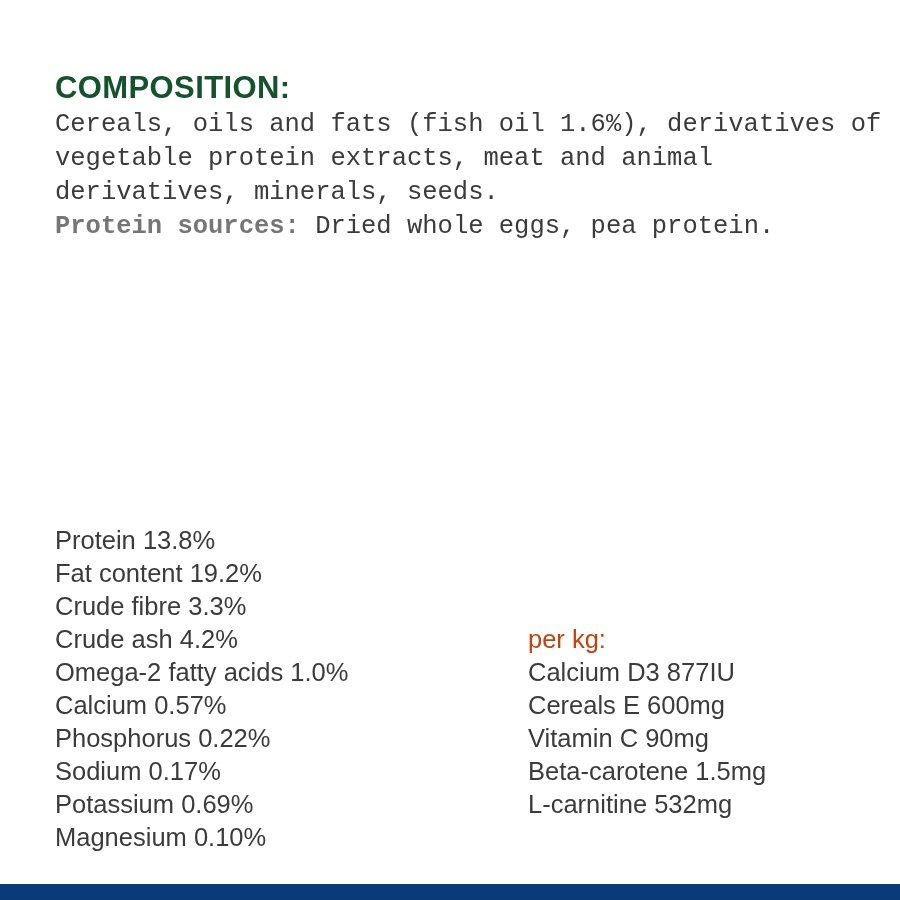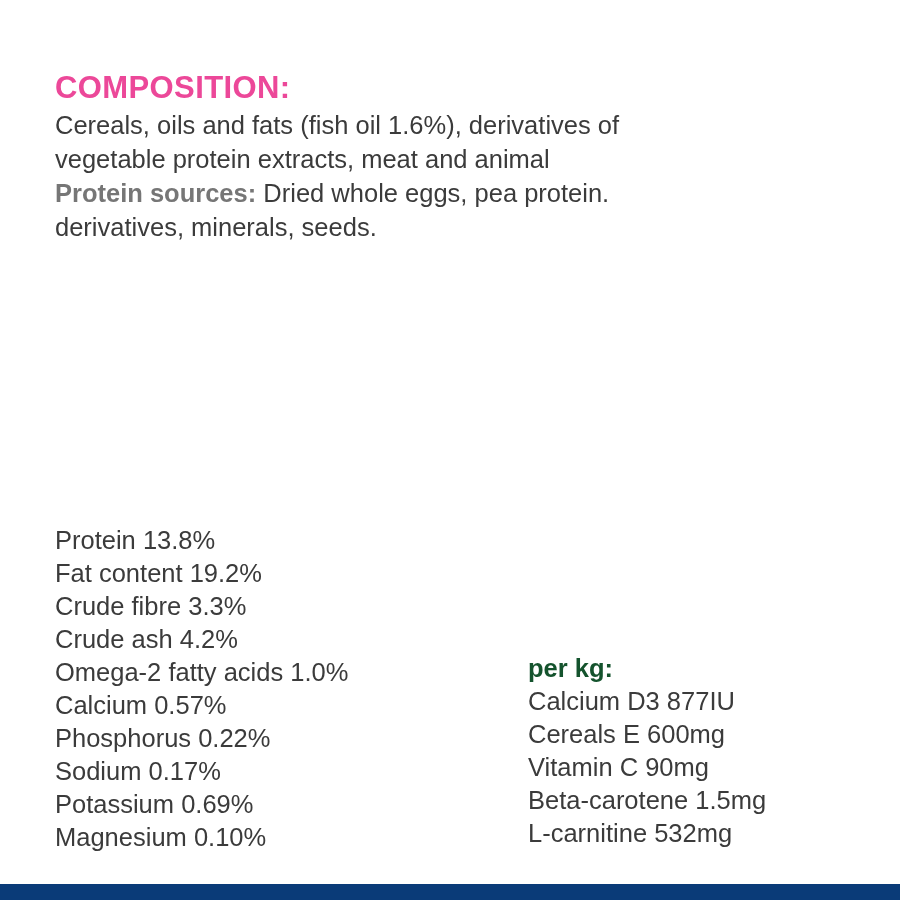--- a/index.html
+++ b/index.html
@@ -17,21 +17,21 @@
   .page {
     position: absolute;
     inset: 0;
     background: #ffffff;
   }
 
   
   .section-heading {
     position: absolute;
     left: 55px;
-    color: #ec4899;
+    color: #14532d;
     font-weight: 700;
     letter-spacing: 0.4px;
     white-space: nowrap;
   }
   #composition-heading {
     top: 44px;
     font-size: 31px;
   }
   #analytical-heading {
     top: 465px;
@@ -44,20 +44,21 @@
     left: 55px;
     top: 108px;
     width: 790px;
     color: #3b3b3b;
     font-size: 25.5px;
     line-height: 34px;
     font-weight: 400;
   }
   #composition-body .line {
     white-space: nowrap;
+    font-family: Liberation Mono, monospace;
   }
   .inline-label {
     color: #767676;
     font-weight: 700;
   }
 
   
   #analytical-block {
     position: absolute;
     left: 55px;
@@ -80,25 +81,24 @@
   #const-col-right {
     left: 473px;
     width: 330px;
     top: 99px;
   }
   .const-row {
     white-space: nowrap;
     height: 33px;
   }
   .col-title {
-    color: #14532d;
-    font-weight: 700;
+    color: #c2410c;
+    font-weight: 400;
     white-space: nowrap;
     height: 33px;
-    margin-top: 29px;
   }
 
   
   #bottom-bar {
     position: absolute;
     left: 0;
     right: 0;
     bottom: 0;
     height: 16px;
     background: #0a3b78;
@@ -107,22 +107,22 @@
 </head>
 <body>
 
 <div class="page">
 
   <h2 class="section-heading" id="composition-heading">COMPOSITION:</h2>
 
   <div id="composition-body">
     <div class="line">Cereals, oils and fats (fish oil 1.6%), derivatives of</div>
     <div class="line">vegetable protein extracts, meat and animal</div>
+    <div class="line">derivatives, minerals, seeds.</div>
     <div class="line"><span class="inline-label">Protein sources:</span>&nbsp;<span>Dried whole eggs, pea protein.</span></div>
-    <div class="line">derivatives, minerals, seeds.</div>
   </div>
 
 
   <div id="analytical-block">
 
     <div class="const-col" id="const-col-left">
       <div class="const-row">Protein 13.8%</div>
       <div class="const-row">Fat content 19.2%</div>
       <div class="const-row">Crude fibre 3.3%</div>
       <div class="const-row">Crude ash 4.2%</div>

